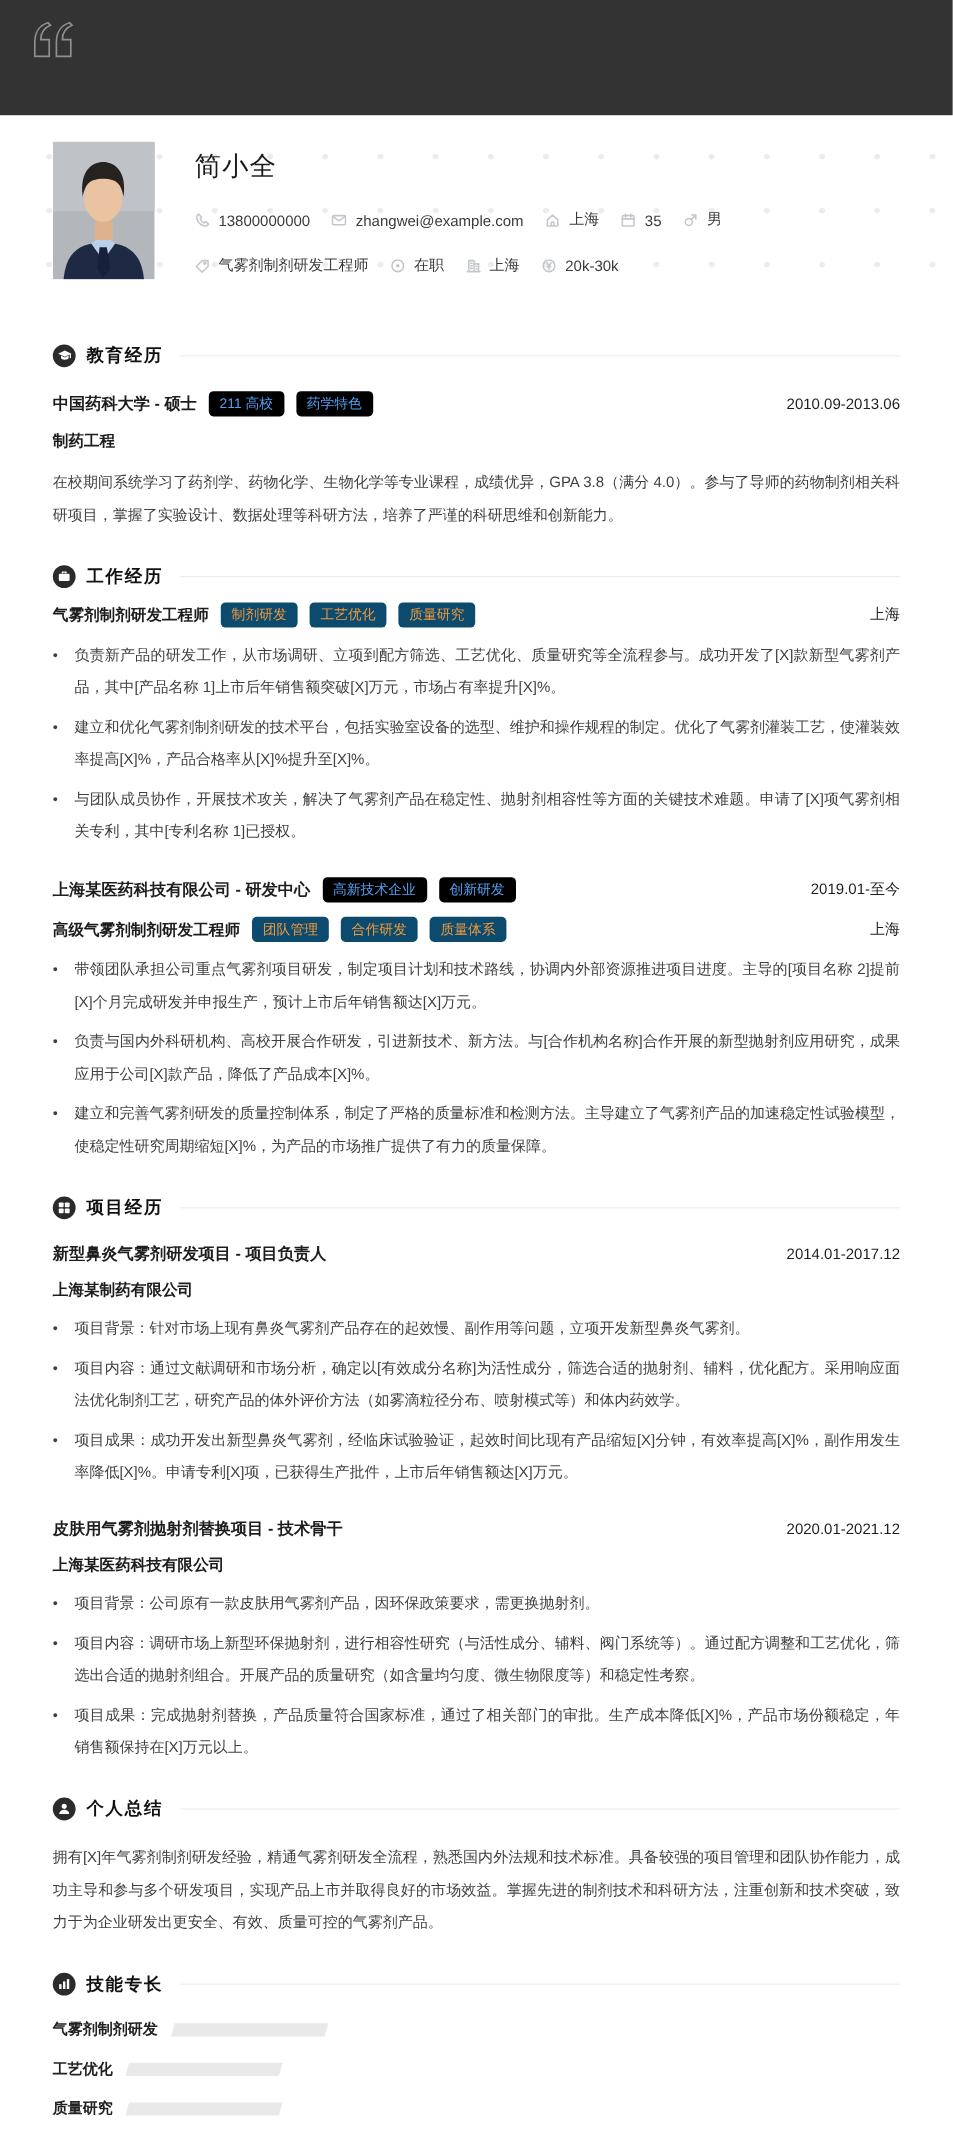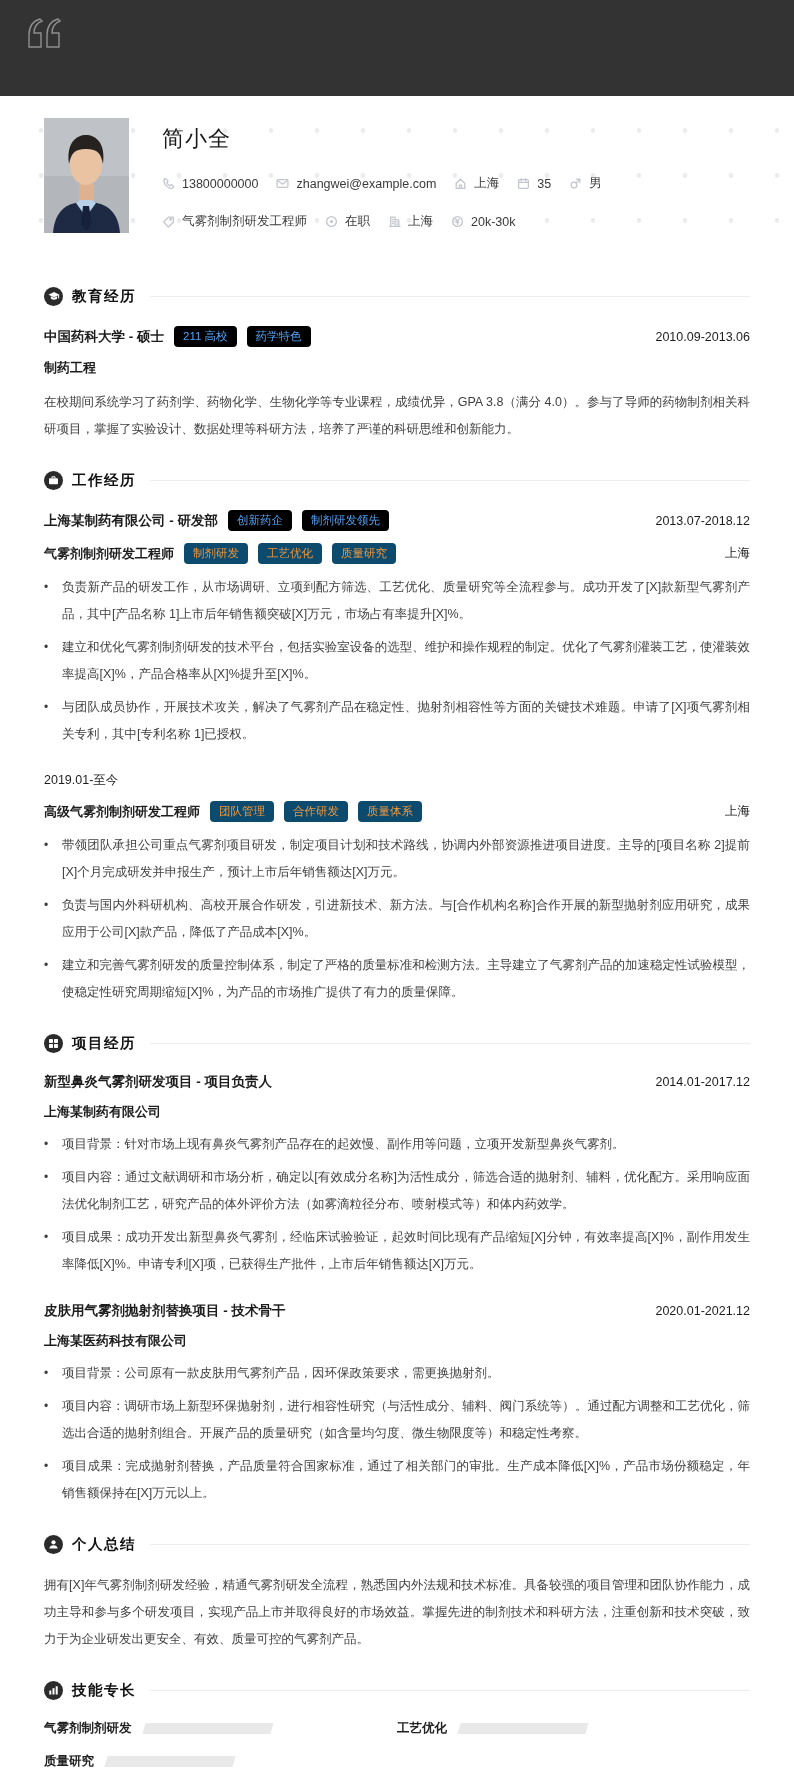--- a/index.html
+++ b/index.html
@@ -47,21 +47,21 @@
   .tag-blue { background:#000000; color:#54a0f2; }
   .tag-orange { background:#0c4a6e; color:#f0993d; }
   .sub-line { margin-top:12px; font-size:13px; font-weight:bold; color:#1d1d1d; }
   .para { margin-top:12px; font-size:12.5px; line-height:27px; color:#3f3f3f; text-align:justify; }
   .bullets { margin-top:10px; }
   .bullet { display:flex; margin-top:6px; }
   .bullet .dot { flex:0 0 18px; color:#3f3f3f; font-size:12px; line-height:27px; text-align:left; }
   .bullet p { flex:1; font-size:12.5px; line-height:27px; color:#3f3f3f; text-align:justify; }
   .entry + .entry { margin-top:24px; }
   
-  .skills-grid { display:grid; grid-template-columns:1fr 1fr; row-gap:16px; margin-top:20px; }
+  .skills-grid { display:grid; grid-template-columns:1fr; row-gap:16px; margin-top:20px; }
   .skill { display:flex; align-items:center; }
   .skill-name { font-size:12.5px; font-weight:bold; color:#222; margin-right:12px; }
   .skill-track { width:128px; height:11px; background:#e9e9e9; transform:skewX(-16deg); overflow:hidden; }
   .skill-fill { height:100%; background:#c4a37d; }
   .icon-g { stroke:#c3c7cd; fill:none; stroke-width:1.2; stroke-linecap:round; stroke-linejoin:round; }
 </style>
 </head>
 <body>
 
 <div class="topbar">
@@ -191,28 +191,20 @@
         <svg width="11" height="11" viewBox="0 0 11 11">
             <rect x="1" y="3.2" width="9" height="6" rx="1" fill="#fff"></rect>
             <path d="M4 3V1.8h3V3" fill="none" stroke="#fff" stroke-width="1"></path>
           </svg>
       </span>
       <span class="sec-title">工作经历</span>
       <span class="sec-rule"></span>
     </div>
 
     <div class="entry">
-      <div class="row-head">
-        <div class="row-left">
-          <span class="row-title">上海某制药有限公司 - 研发部</span>
-          <span class="tag tag-blue">创新药企</span>
-          <span class="tag tag-blue">制剂研发领先</span>
-        </div>
-        <span class="row-right">2013.07-2018.12</span>
-      </div>
       <div class="row-head" style="margin-top:12px;">
         <div class="row-left">
           <span class="row-title" style="font-size:13px;">气雾剂制剂研发工程师</span>
           <span class="tag tag-orange">制剂研发</span>
           <span class="tag tag-orange">工艺优化</span>
           <span class="tag tag-orange">质量研究</span>
         </div>
         <span class="row-right">上海</span>
       </div>
       <div class="bullets">
@@ -226,20 +218,25 @@
           </div>
         <div class="bullet">
             <span class="dot">•</span>
             <p>与团队成员协作，开展技术攻关，解决了气雾剂产品在稳定性、抛射剂相容性等方面的关键技术难题。申请了[X]项气雾剂相关专利，其中[专利名称 1]已授权。</p>
           </div>
       </div>
     </div>
 
     <div class="entry">
       <div class="row-head">
+        <div class="row-left">
+          <span class="row-title">上海某医药科技有限公司 - 研发中心</span>
+          <span class="tag tag-blue">高新技术企业</span>
+          <span class="tag tag-blue">创新研发</span>
+        </div>
         <span class="row-right">2019.01-至今</span>
       </div>
       <div class="row-head" style="margin-top:12px;">
         <div class="row-left">
           <span class="row-title" style="font-size:13px;">高级气雾剂制剂研发工程师</span>
           <span class="tag tag-orange">团队管理</span>
           <span class="tag tag-orange">合作研发</span>
           <span class="tag tag-orange">质量体系</span>
         </div>
         <span class="row-right">上海</span>

